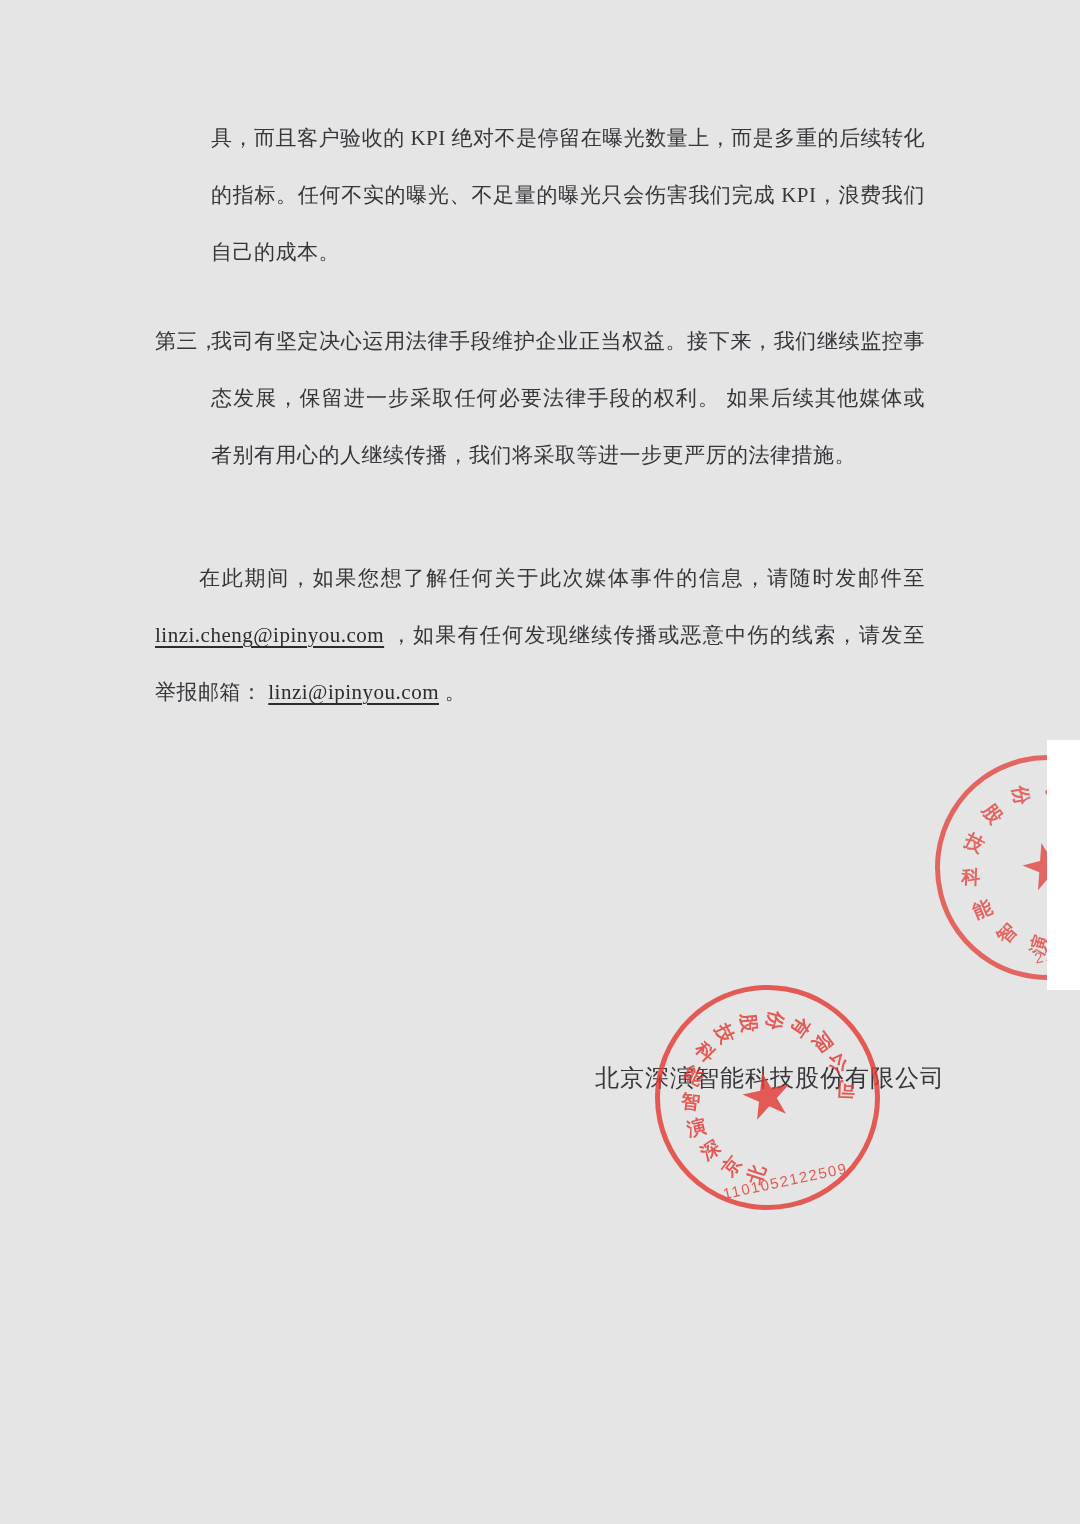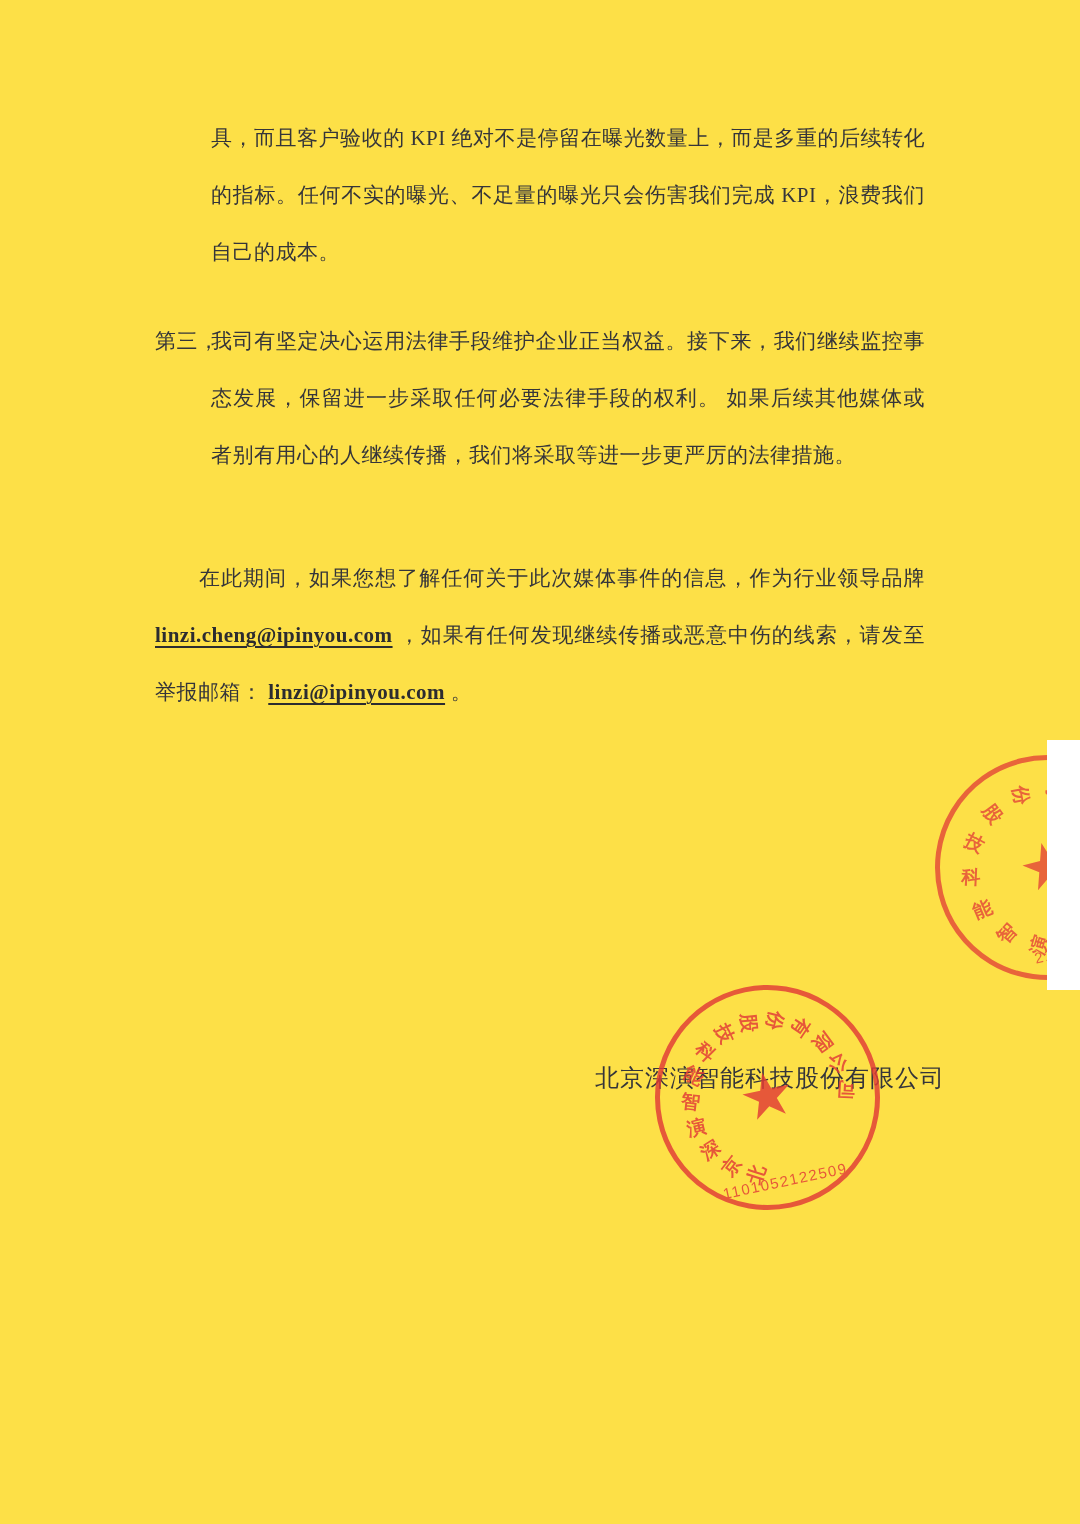--- a/index.html
+++ b/index.html
@@ -11,21 +11,21 @@
     width: 1080px;
     height: 1524px;
     position: relative;
     font-family: "Liberation Serif", "DejaVu Serif", serif;
     color: #2b2b2b;
     overflow: hidden;
   }
   .page {
     position: absolute;
     inset: 0;
-    background: #fde047;
+    background: #e5e5e5;
   }
   .doc-body {
     position: absolute;
     left: 155px;
     top: 110px;
     width: 770px;
   }
   .para {
     font-size: 21px;
     line-height: 57px;
@@ -53,21 +53,20 @@
     top: 0;
     font-size: 21px;
     line-height: 57px;
   }
   .gap-sm { height: 18px; }
   .gap-md { height: 34px; }
   .link {
     color: #2c2c30;
     text-decoration: underline;
     text-underline-offset: 4px;
-    font-weight: bold;
   }
   .signature {
     position: absolute;
     left: 595px;
     top: 1062px;
     font-size: 24px;
     letter-spacing: 1px;
     color: #35353a;
     white-space: nowrap;
   }
@@ -159,21 +158,21 @@
       <span class="marker">第三，</span>
       <span>我司有坚定决心运用法律手段维护企业正当权益。接下来，我们继续监控事态发展，保留进一步采取任何必要法律手段的权利。 如果后续其他媒体或者别有用心的人继续传播，我们将采取等进一步更严厉的法律措施。</span>
     </div>
 
     <div class="gap-md"></div>
 
 
     <div class="gap-sm"></div>
 
     <div class="para body-indent">
-      <span>在此期间，如果您想了解任何关于此次媒体事件的信息，作为行业领导品牌</span>
+      <span>在此期间，如果您想了解任何关于此次媒体事件的信息，请随时发邮件至</span>
       <a class="link" href="#">linzi.cheng@ipinyou.com</a>
       <span>，如果有任何发现继续传播或恶意中伤的线索，请发至举报邮箱：</span>
       <a class="link" href="#">linzi@ipinyou.com</a>
       <span>。</span>
     </div>
 
   </div>
 
   <div class="signature">北京深演智能科技股份有限公司</div>
 

